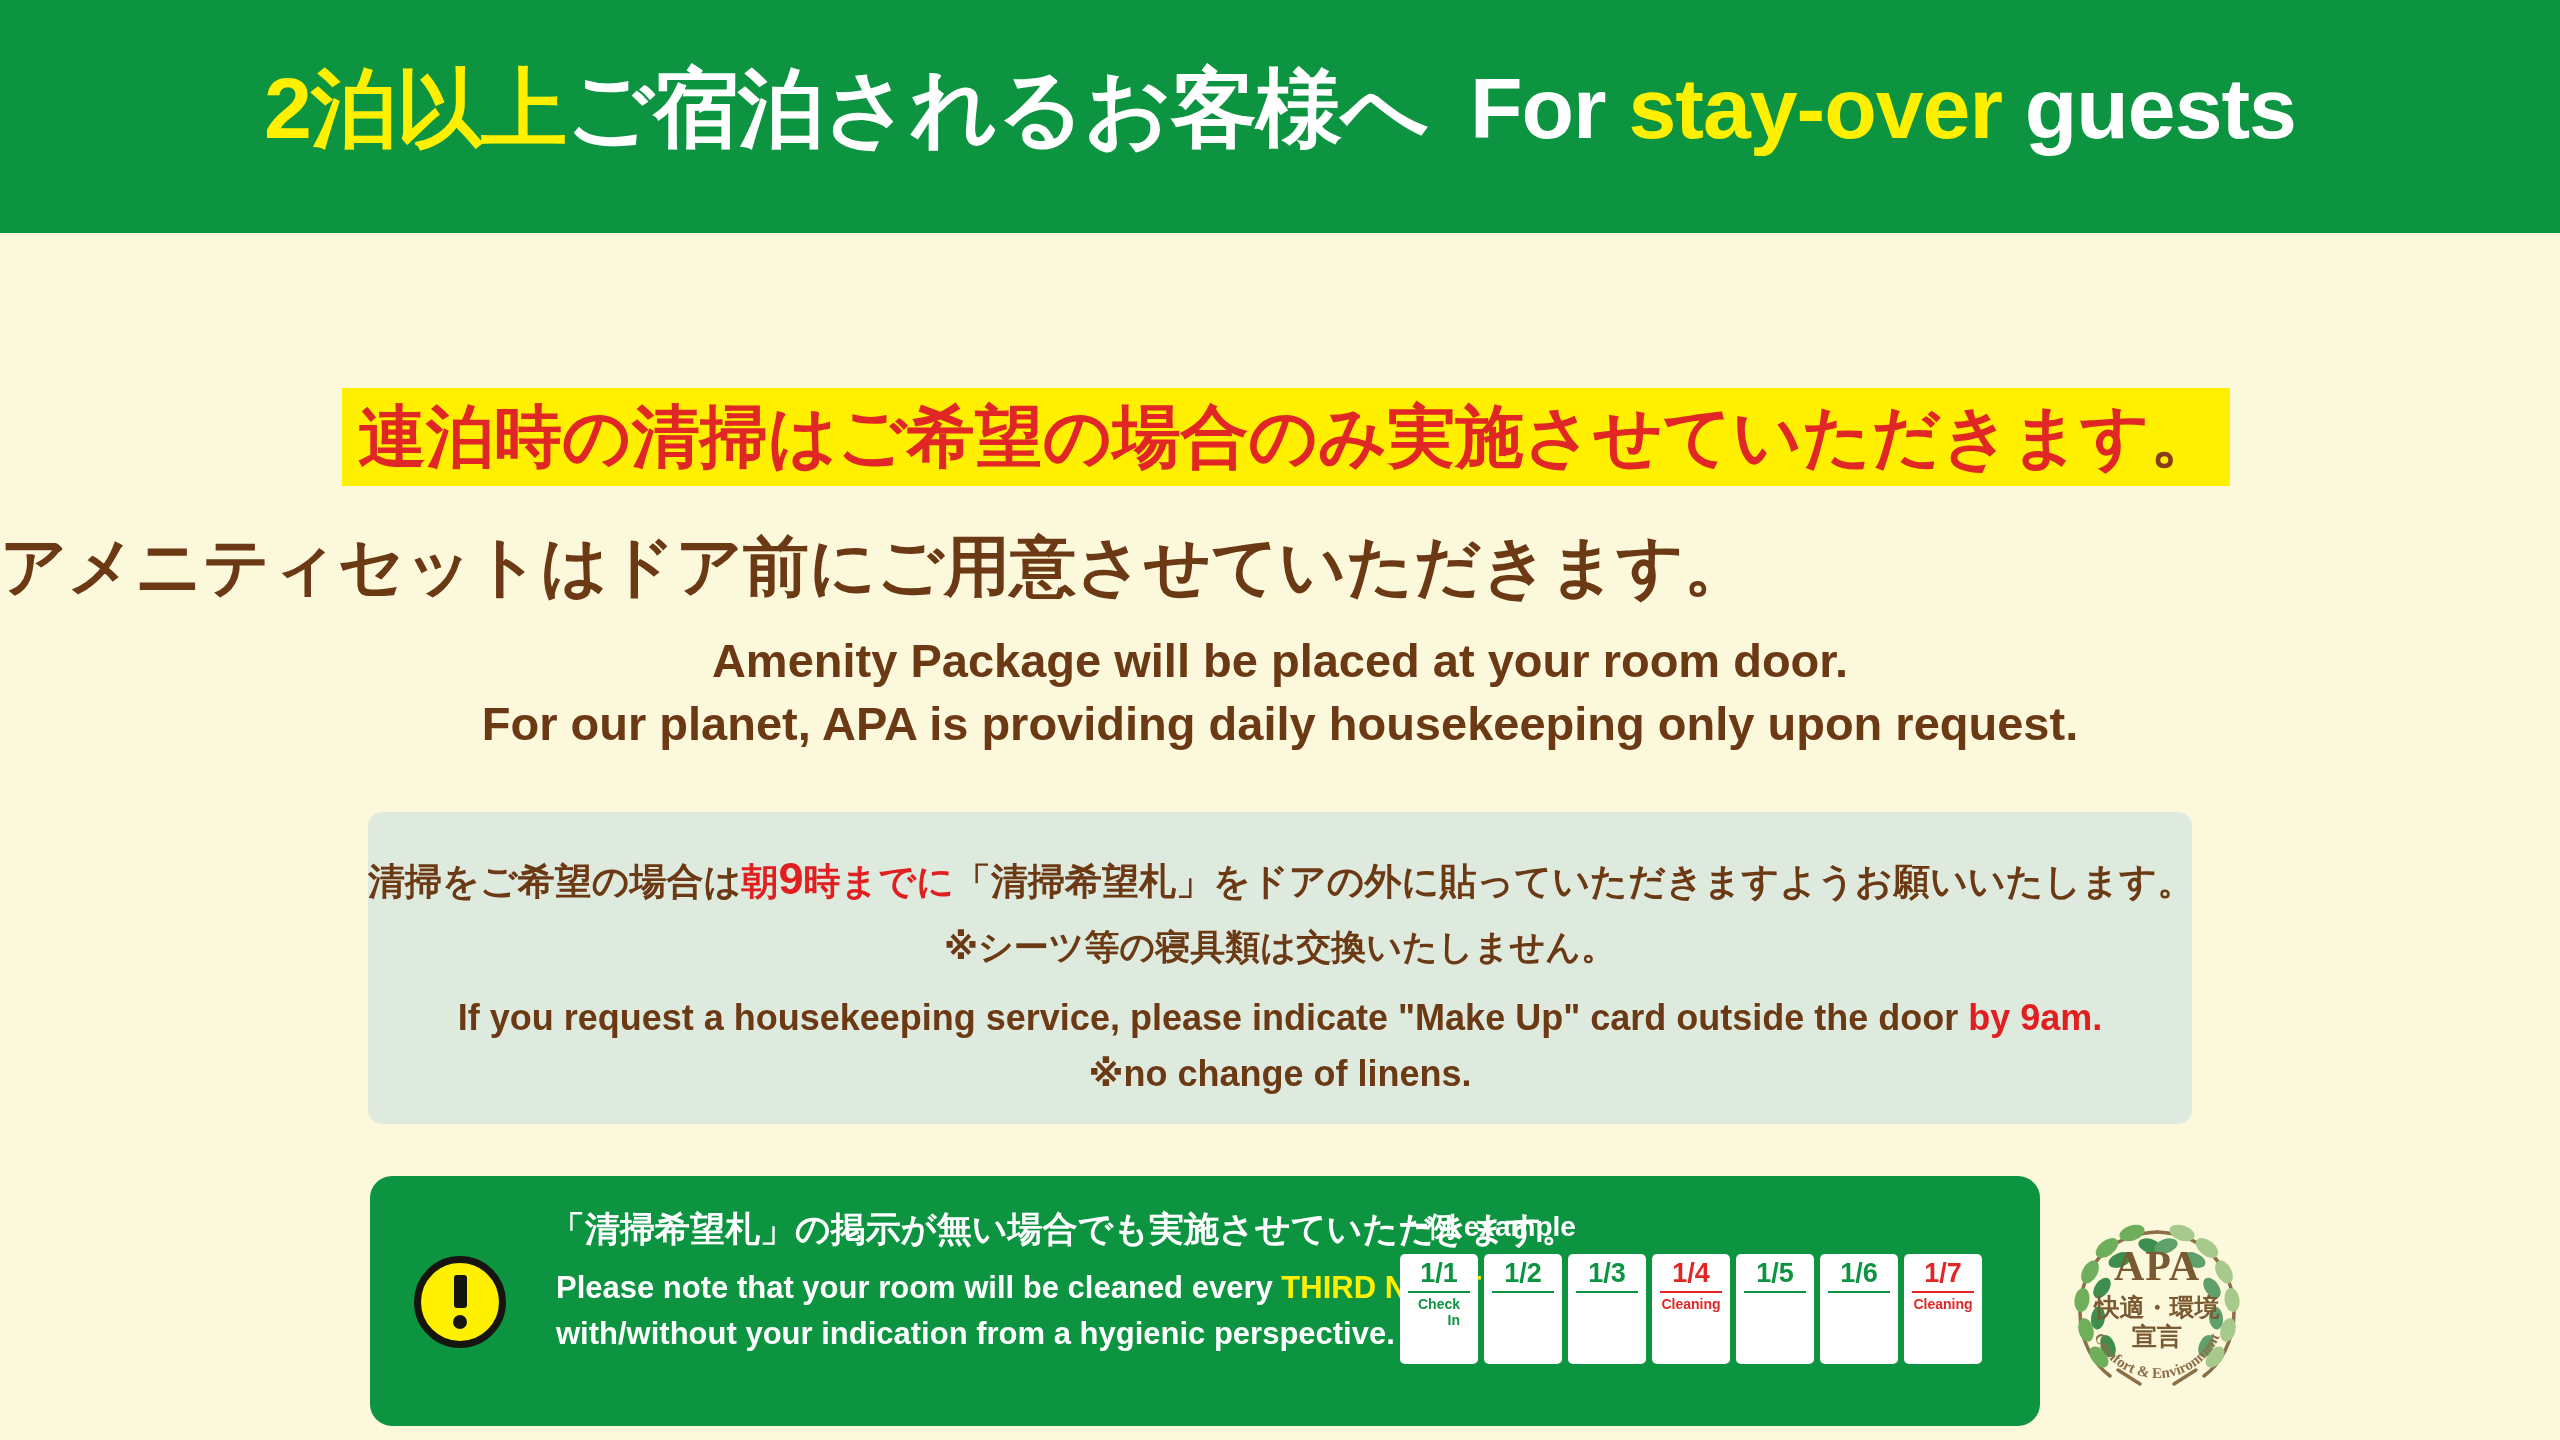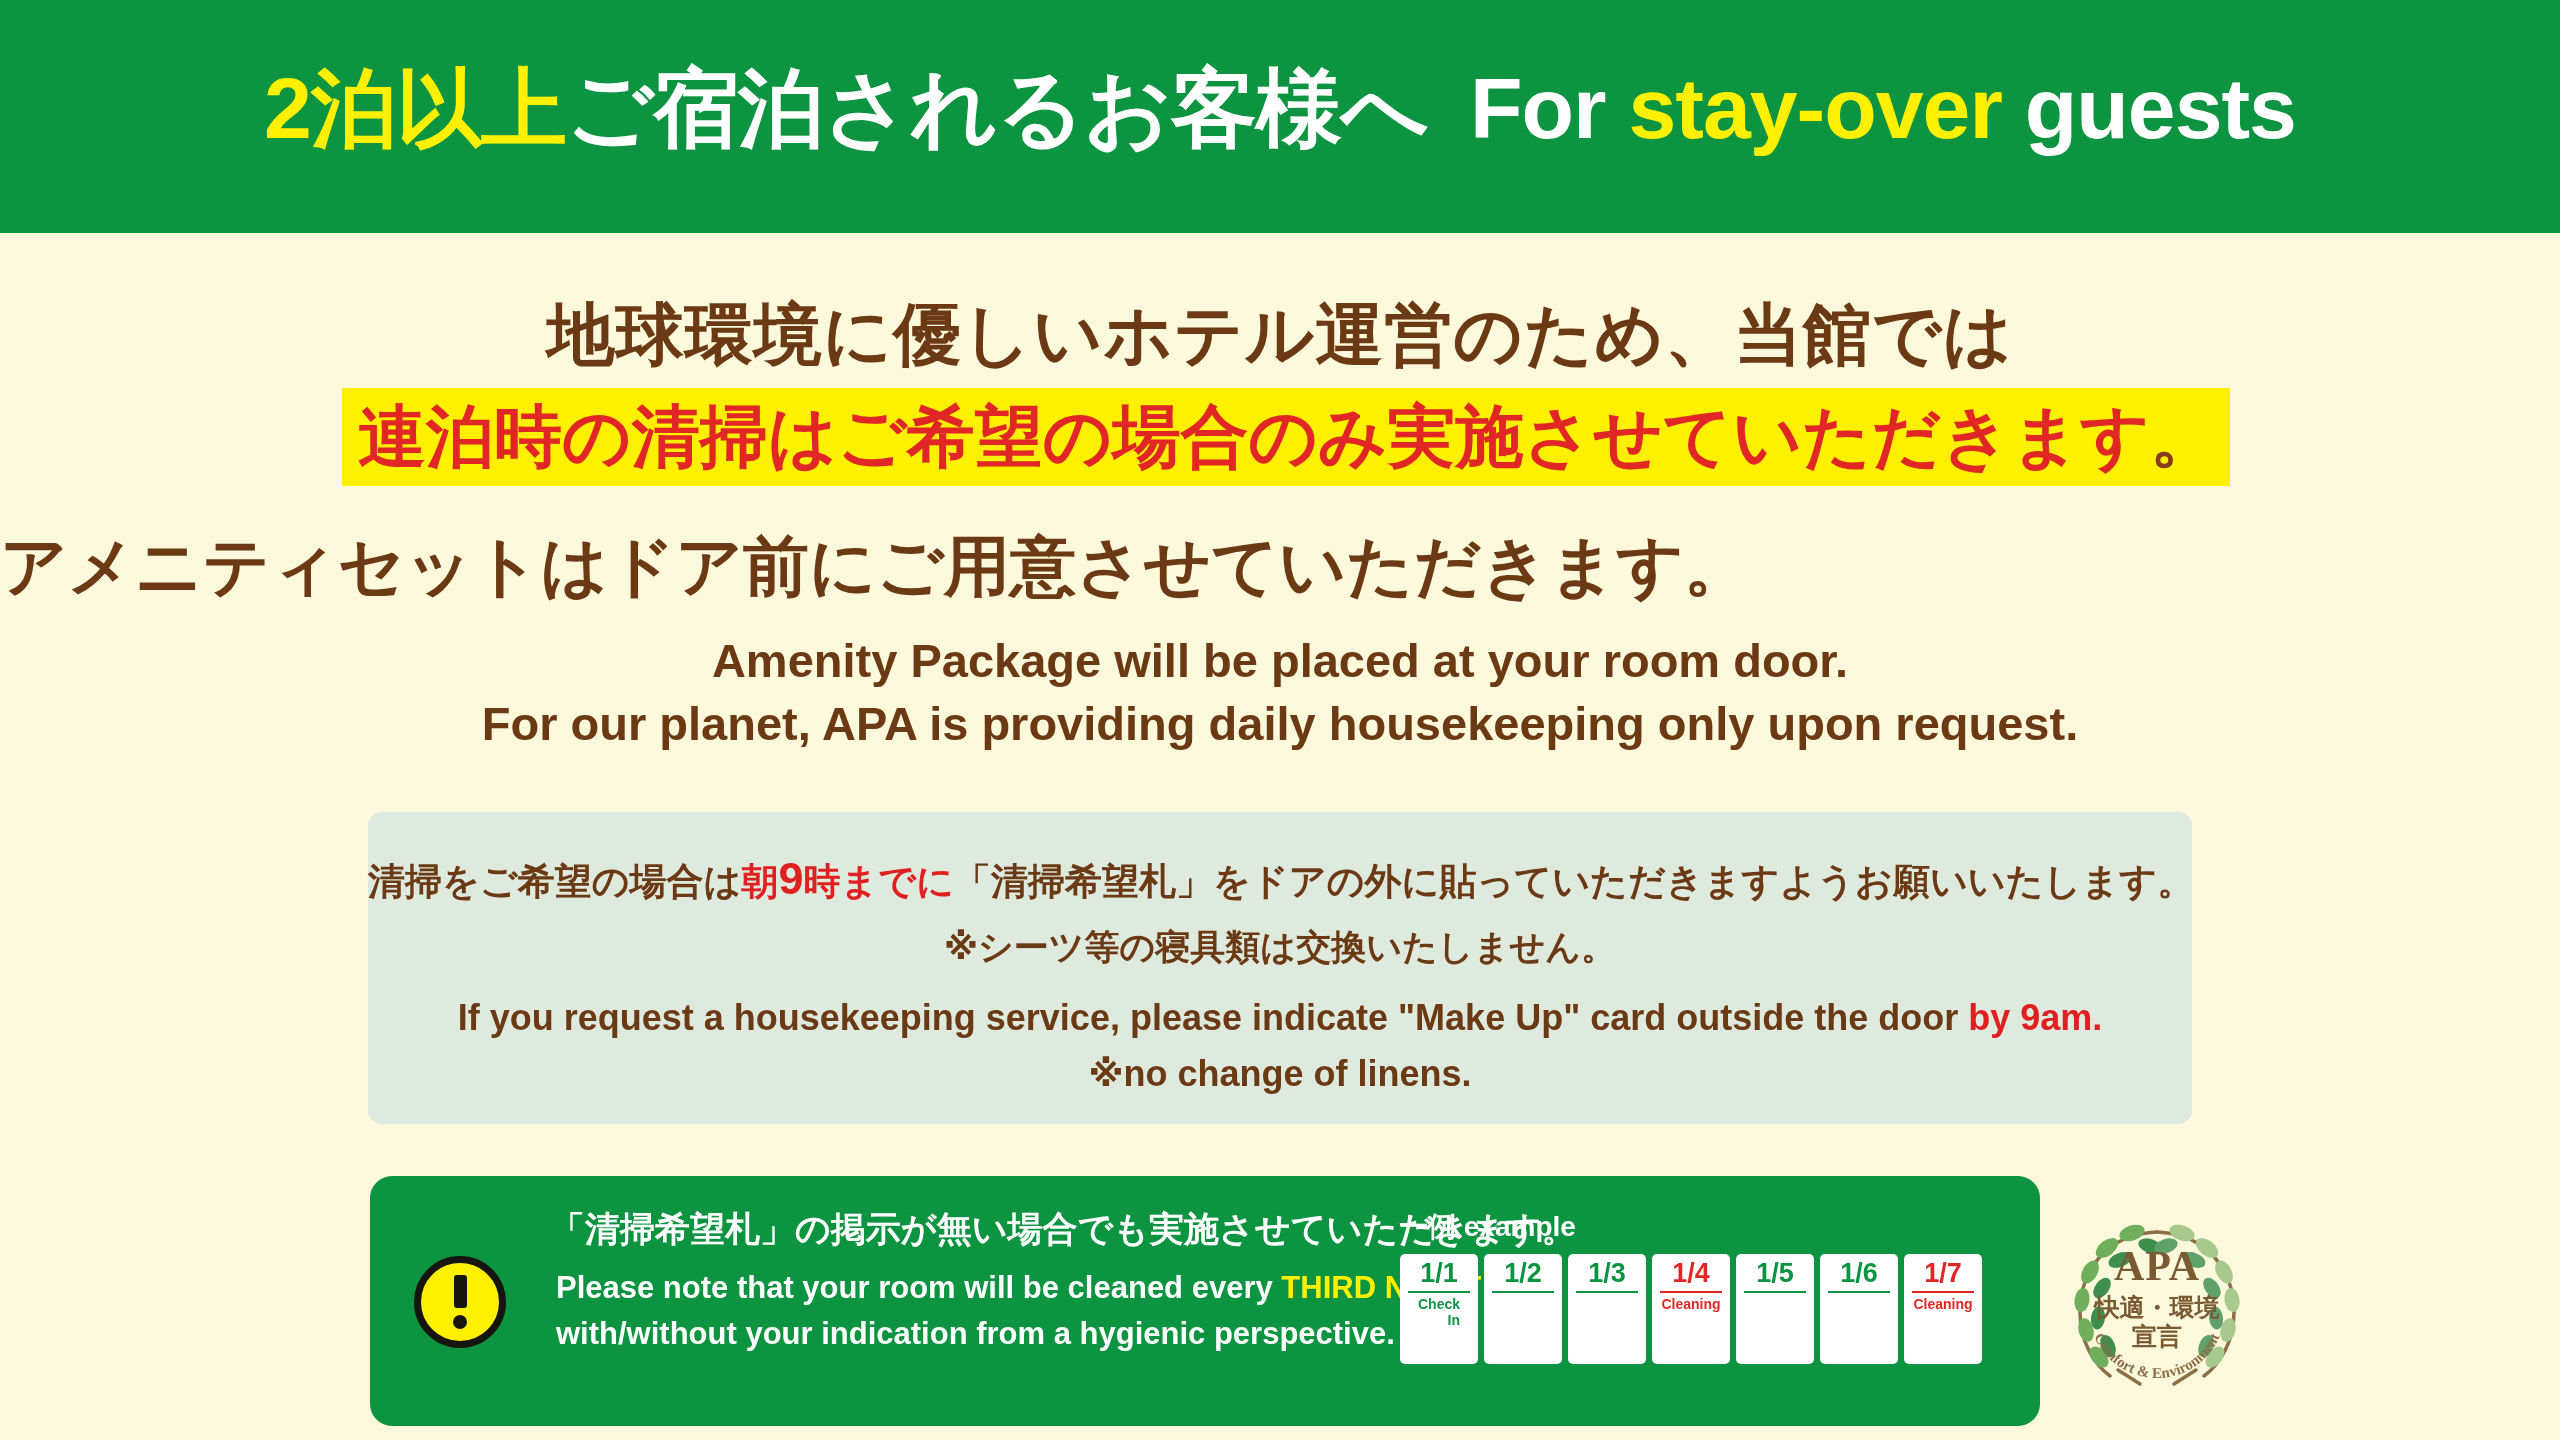--- a/index.html
+++ b/index.html
@@ -269,21 +269,20 @@
 <body>
 
 <div id="poster">
 
   <div class="header-band">
     <div class="header-title">
       <span class="hd-yellow">2泊以上</span><span class="hd-white">ご宿泊されるお客様へ</span><span class="hd-gap"></span><span class="hd-white">For </span><span class="hd-yellow">stay-over</span><span class="hd-white"> guests</span>
     </div>
   </div>
 
-  <div class="jp-line-1">地球環境に優しいホテル運営のため、当館では</div>
 
   <div class="jp-highlight-wrap">
     <span class="jp-highlight"><span class="jp-hl-red">連泊時の清掃はご希望の場合のみ実施させていただきます</span><span class="jp-hl-dot">。</span></span>
   </div>
 
   <div class="jp-line-3">アメニティセットはドア前にご用意させていただきます。</div>
 
   <div class="en-block">
     <div>Amenity Package will be placed at your room door.</div>
     <div>For our planet, APA is providing daily housekeeping only upon request.</div>

